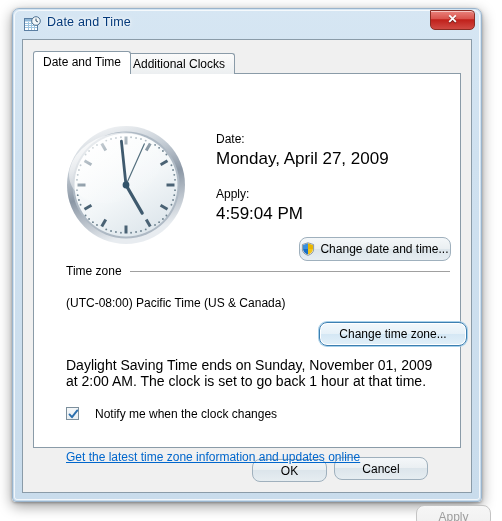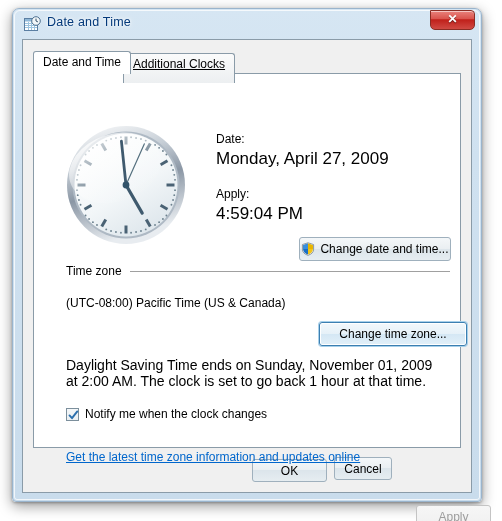--- a/index.html
+++ b/index.html
@@ -96,28 +96,27 @@
     background: #ffffff;
     border: 1px solid #8a9ba8;
     border-bottom: none;
     border-radius: 3px 3px 0 0;
     height: 23px;
     z-index: 3;
   }
   .tab.inactive {
     left: 90px;
     top: 2px;
-    height: 30px;
+    height: 21px;
     line-height: 20px;
     background: linear-gradient(to bottom, #fbfbfb 0%, #eceff1 100%);
     border: 1px solid #8a9ba8;
     border-bottom: none;
     border-radius: 3px 3px 0 0;
     z-index: 2;
-    text-decoration: underline;
   }
 
   
   .tabpanel {
     position: absolute;
     left: 10px; top: 33px;
     width: 428px; height: 375px;
     background: #ffffff;
     border: 1px solid #8a9ba8;
     box-sizing: border-box;
@@ -136,21 +135,21 @@
   .dt-label { font-size: 12px; color: #000; margin-bottom: 3px; }
   .dt-value { font-size: 17px; color: #000; }
   .dt-gap { height: 18px; }
 
   
   .btn {
     font-size: 12px;
     color: #000000;
     background: linear-gradient(to bottom, #f4f7f9 0%, #eaeff2 48%, #dce5eb 50%, #e6edf1 100%);
     border: 1px solid #9fb0bd;
-    border-radius: 3px;
+    border-radius: 8px;
     box-sizing: border-box;
     cursor: pointer;
     display: flex;
     align-items: center;
     justify-content: center;
     gap: 5px;
     white-space: nowrap;
   }
   .btn.disabled {
     color: #9d9d9d;
@@ -196,21 +195,21 @@
   .dst-text {
     position: absolute; left: 32px; top: 283px;
     width: 380px;
     font-size: 14px; color: #000;
     line-height: 16px;
   }
 
   
   .chk-row {
     position: absolute; left: 32px; top: 333px;
-    display: flex; align-items: flex-end; gap: 6px;
+    display: flex; align-items: flex-start; gap: 16px;
     cursor: pointer;
   }
   .chk-box {
     width: 13px; height: 13px;
     background: linear-gradient(to bottom, #f4f7f9 0%, #eaeff2 100%);
     border: 1px solid #7c8f9c;
     box-sizing: border-box;
     position: relative;
     flex: 0 0 auto;
   }
@@ -225,21 +224,21 @@
     text-decoration: underline;
     cursor: pointer;
     white-space: nowrap;
     margin-top: 12px;
   }
   .link-1 { top: 364px; }
   .link-2 { top: 386px; }
 
   
   .btn-ok     { position: absolute; left: 229px; top: 419px; width: 75px; height: 23px; }
-  .btn-cancel { position: absolute; left: 311px; top: 417px; width: 58px; height: 23px; }
+  .btn-cancel { position: absolute; left: 311px; top: 417px; width: 94px; height: 23px; }
   .btn-apply  { position: absolute; left: 393px; top: 419px; width: 75px; height: 23px; }
 </style>
 </head>
 <body>
 
 <div class="window">
   <div class="window-inner-glow"></div>
 
   <div class="titlebar">
     <span class="title-icon">

